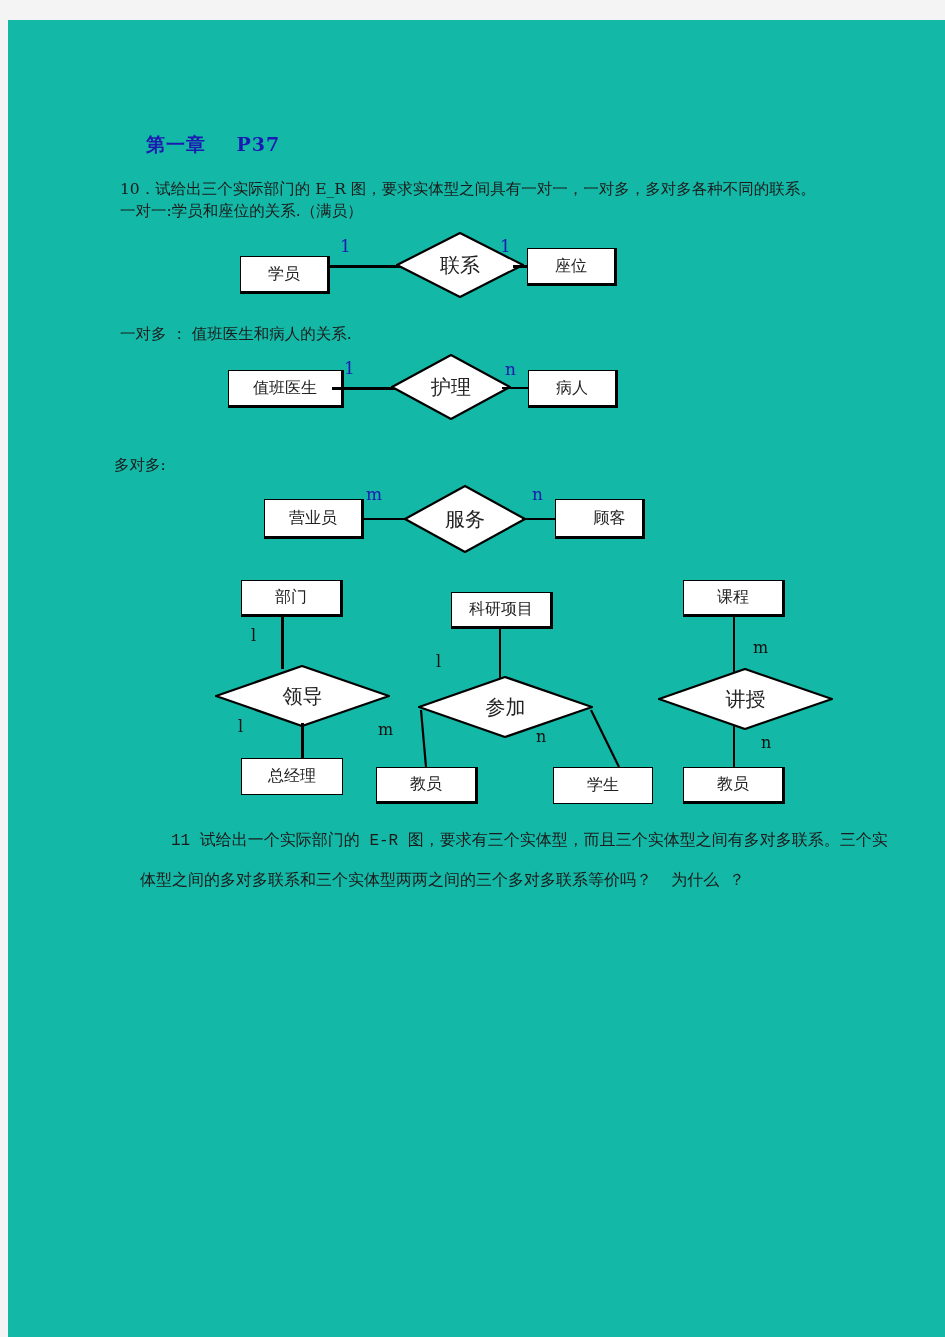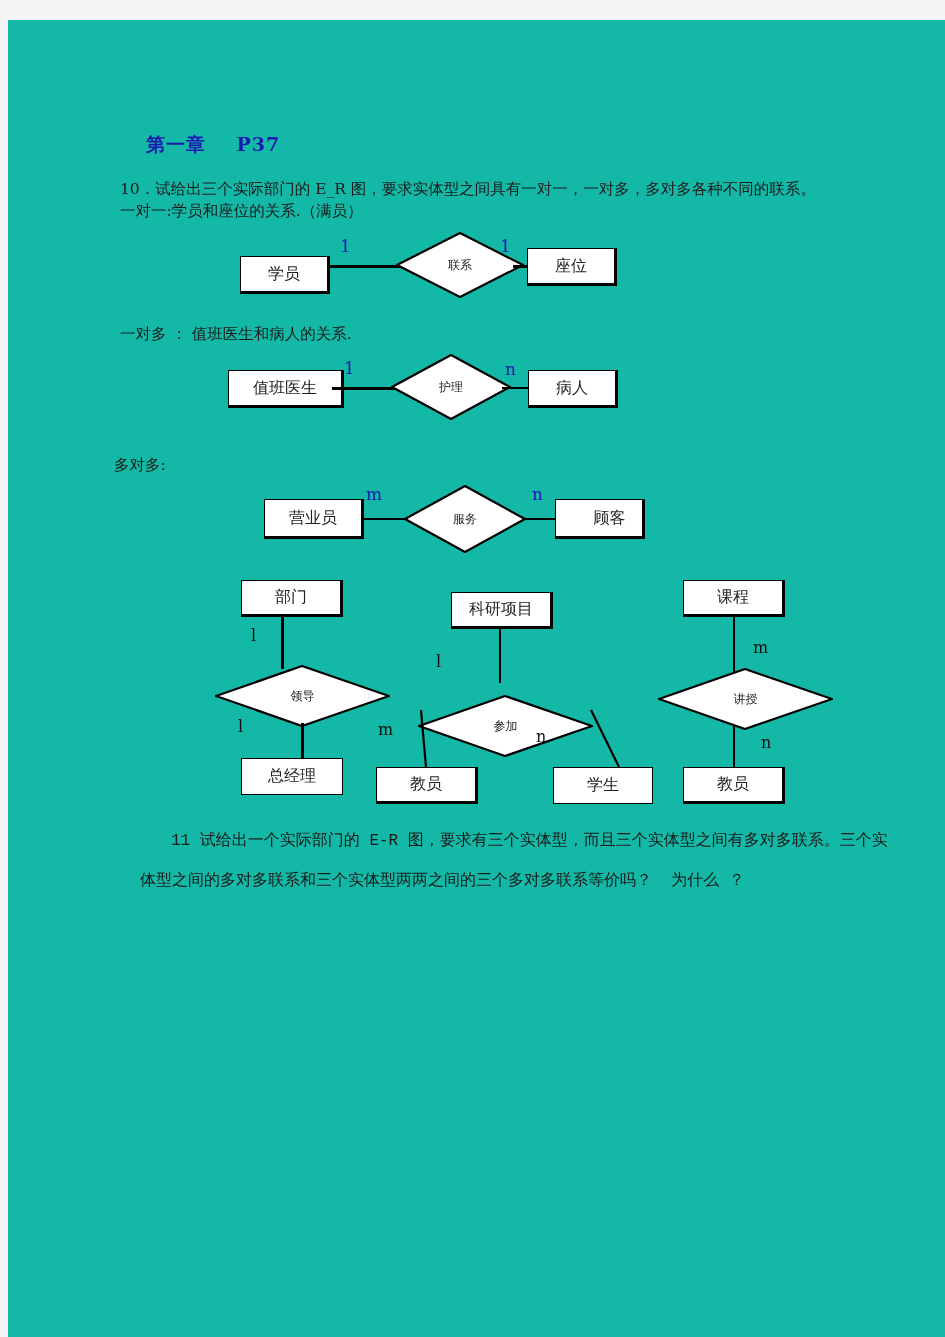--- a/index.html
+++ b/index.html
@@ -82,21 +82,21 @@
   }
   .rel svg { display: block; }
   .rel .rel-text {
     position: absolute;
     left: 0; top: 0;
     width: 100%; height: 100%;
     display: flex;
     align-items: center;
     justify-content: center;
     font-family: Liberation Sans, sans-serif;
-    font-size: 12px;
+    font-size: 20px;
     color: #222;
     pointer-events: none;
     white-space: nowrap;
   }
   .link {
     position: absolute;
     background: #000;
   }
   .link.h { height: 2px; }
   .link.v { width: 2px; }
@@ -206,21 +206,21 @@
 
     <div class="card blk" style="left:243px; top:606px;">l</div>
     <div class="card blk" style="left:230px; top:697px;">l</div>
   </div>
 
   <div>
     <div class="ent" style="left:443px; top:572px; width:102px; height:37px;">科研项目</div>
 
     <div class="link v" style="left:491px; top:609px; height:54px;"></div>
 
-    <div class="rel" style="left:410px; top:675px; width:175px; height:62px;">
+    <div class="rel" style="left:410px; top:656px; width:175px; height:62px;">
       <svg width="175" height="62" viewBox="0 0 175 62">
         <polygon points="87,1 174,31 87,61 1,31" fill="#ffffff" stroke="#000" stroke-width="2.2"></polygon>
       </svg>
       <div class="rel-text">参加</div>
     </div>
 
     <svg class="diag-svg" width="937" height="1317">
       <line x1="413" y1="690" x2="418" y2="747" stroke="#000" stroke-width="2.2"></line>
       <line x1="583" y1="690" x2="611" y2="747" stroke="#000" stroke-width="2.2"></line>
     </svg>

